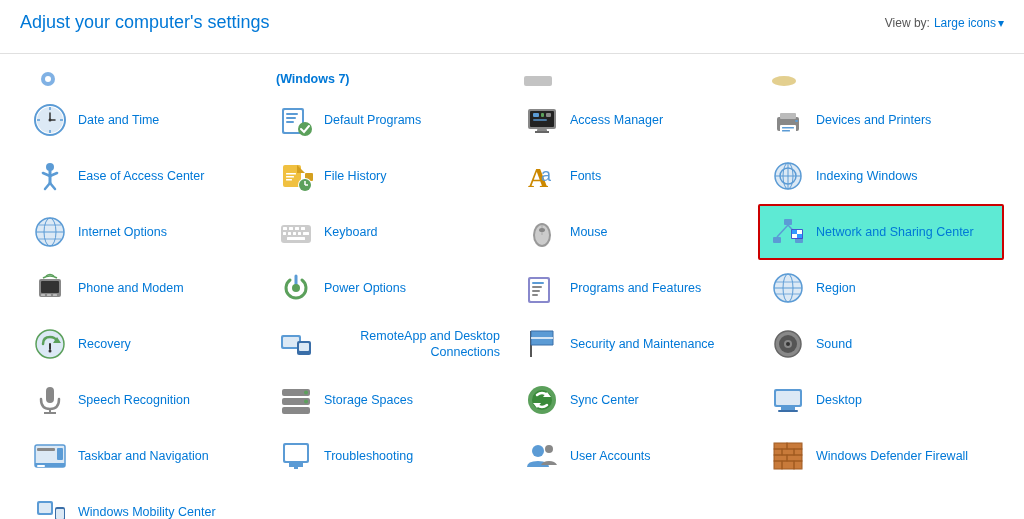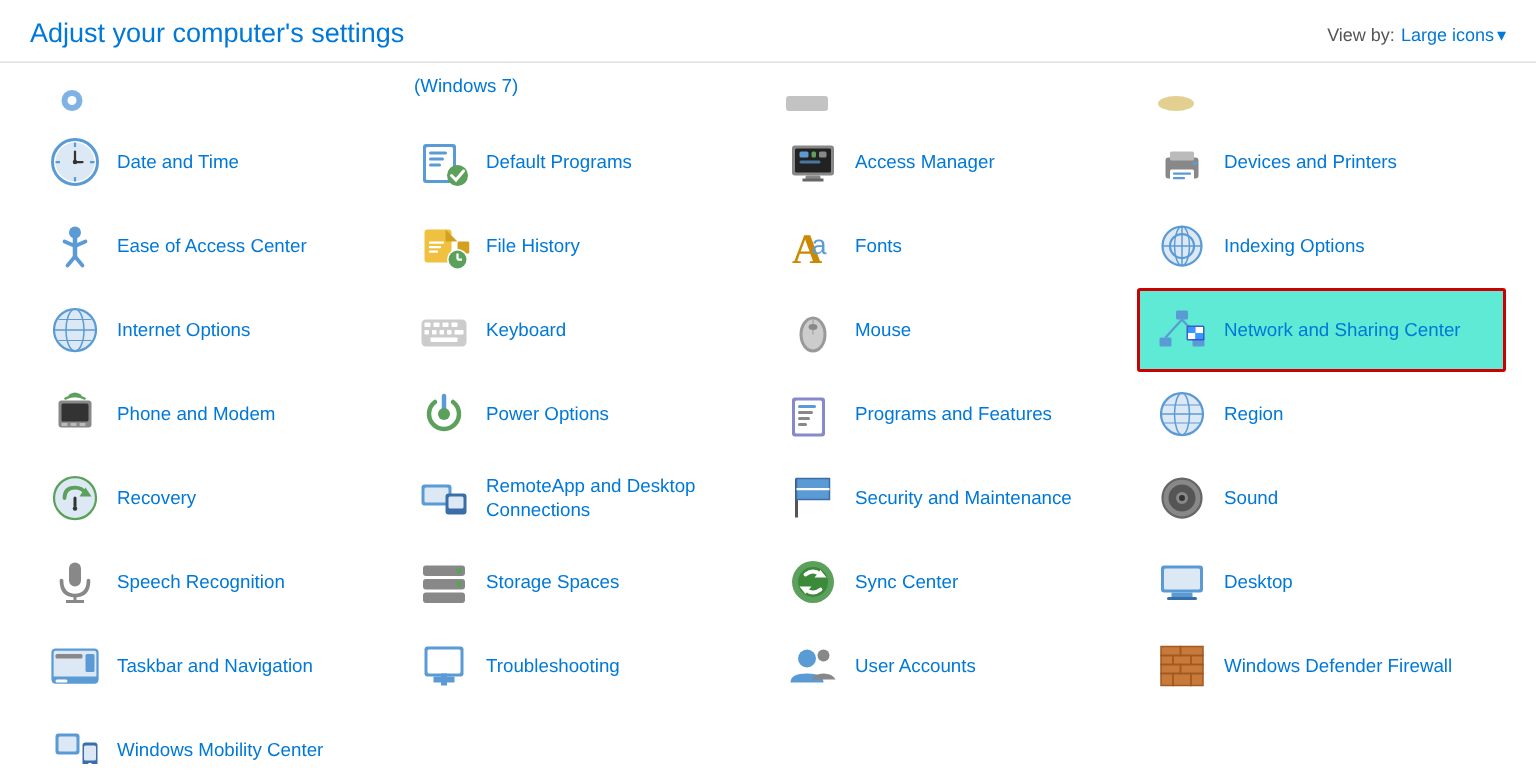--- a/index.html
+++ b/index.html
@@ -9,21 +9,21 @@
       color: #333;
       font-size: 13px;
       overflow: hidden;
       width: 1024px;
       height: 519px;
     }
     .header {
       display: flex;
       justify-content: space-between;
       align-items: center;
-      padding: 12px 20px 8px 20px;
+      padding: 12px 20px 20px 20px;
       border-bottom: 1px solid #e0e0e0;
     }
     .header-title {
       color: #0078d7;
       font-size: 18px;
       font-weight: 400;
     }
     .view-by {
       display: flex;
       align-items: flex-start;
@@ -50,20 +50,21 @@
     }
     .control-item {
       display: flex;
       align-items: center;
       gap: 10px;
       padding: 8px 10px;
       cursor: pointer;
       border: 2px solid transparent;
       border-radius: 2px;
       min-height: 52px;
+      text-align: right;
     }
     .control-item.highlighted {
       border: 2px solid #cc0000;
       background: #5eead4;
     }
     .item-icon {
       width: 36px;
       height: 36px;
       flex-shrink: 0;
       display: flex;
@@ -108,21 +109,21 @@
       <div style="display:flex;align-items:flex-end;height:28px;padding:0 10px;">
         <div style="width:36px;height:22px;display:flex;align-items:center;justify-content:center;">
 
           <svg width="28" height="20" viewBox="0 0 28 20">
             <circle cx="14" cy="10" r="7" fill="#4a90d9" opacity="0.7"></circle>
             <circle cx="14" cy="10" r="3" fill="white"></circle>
           </svg>
         </div>
       </div>
 
-      <div style="display:flex;align-items:flex-start;padding:0 10px 4px 10px;height:28px;">
+      <div style="display:flex;align-items:flex-end;padding:0 10px 4px 10px;height:28px;font-weight:bold;">
         <span class="partial-label">(Windows 7)</span>
       </div>
 
       <div style="display:flex;align-items:flex-end;height:28px;padding:0 10px;">
         <div style="width:36px;height:16px;">
           <svg width="32" height="14" viewBox="0 0 32 14">
             <rect x="2" y="2" width="28" height="10" rx="2" fill="#888" opacity="0.5"></rect>
           </svg>
         </div>
       </div>
@@ -248,21 +249,21 @@
       <div class="control-item">
         <div class="item-icon">
           <svg width="34" height="34" viewBox="0 0 34 34">
             <circle cx="17" cy="17" r="13" fill="#dce9f5" stroke="#5b9bd5" stroke-width="1.5"></circle>
             <circle cx="17" cy="17" r="8" fill="none" stroke="#5b9bd5" stroke-width="1.5"></circle>
             <line x1="17" y1="4" x2="17" y2="30" stroke="#5b9bd5" stroke-width="1"></line>
             <line x1="4" y1="17" x2="30" y2="17" stroke="#5b9bd5" stroke-width="1"></line>
             <ellipse cx="17" cy="17" rx="5" ry="13" fill="none" stroke="#5b9bd5" stroke-width="1"></ellipse>
           </svg>
         </div>
-        <span class="item-label">Indexing Options</span>
+        <span class="item-label">Indexing Windows</span>
       </div>
 
       <div class="control-item">
         <div class="item-icon">
           <svg width="34" height="34" viewBox="0 0 34 34">
             <circle cx="17" cy="17" r="14" fill="#dce9f5" stroke="#5b9bd5" stroke-width="1.5"></circle>
             <ellipse cx="17" cy="17" rx="6" ry="14" fill="none" stroke="#5b9bd5" stroke-width="1"></ellipse>
             <line x1="3" y1="17" x2="31" y2="17" stroke="#5b9bd5" stroke-width="1"></line>
             <line x1="6" y1="10" x2="28" y2="10" stroke="#5b9bd5" stroke-width="0.8"></line>
             <line x1="6" y1="24" x2="28" y2="24" stroke="#5b9bd5" stroke-width="0.8"></line>

